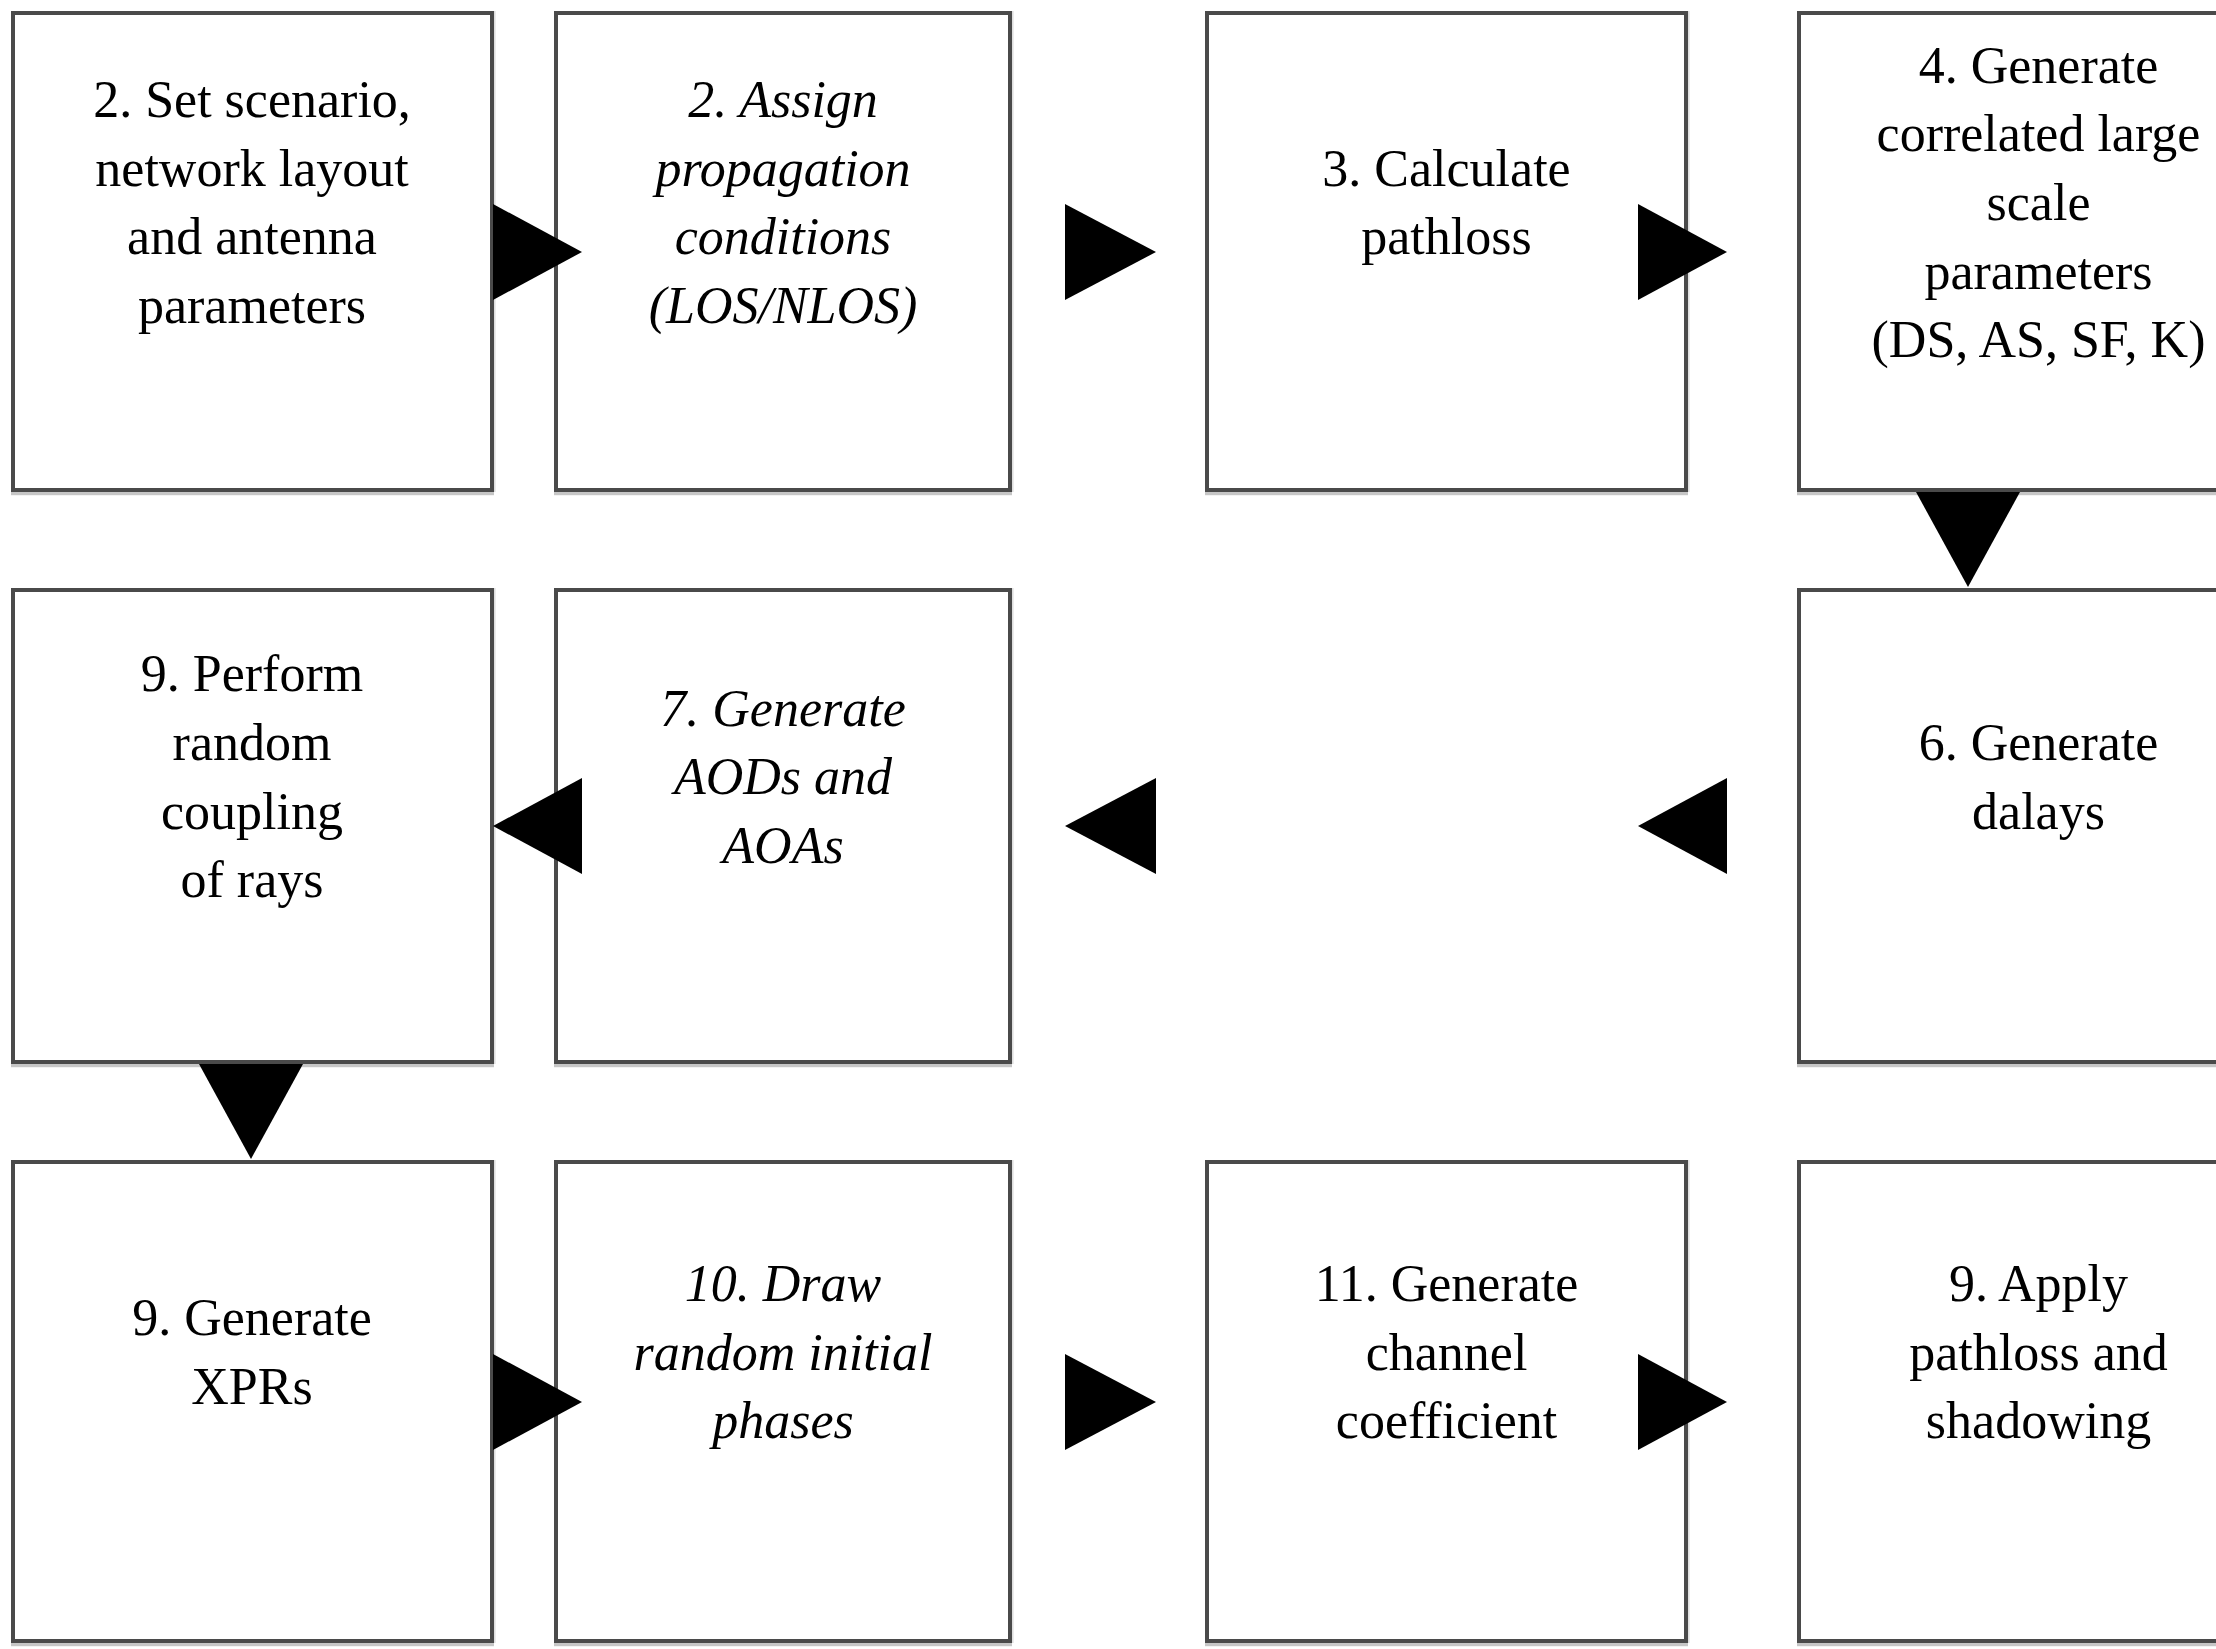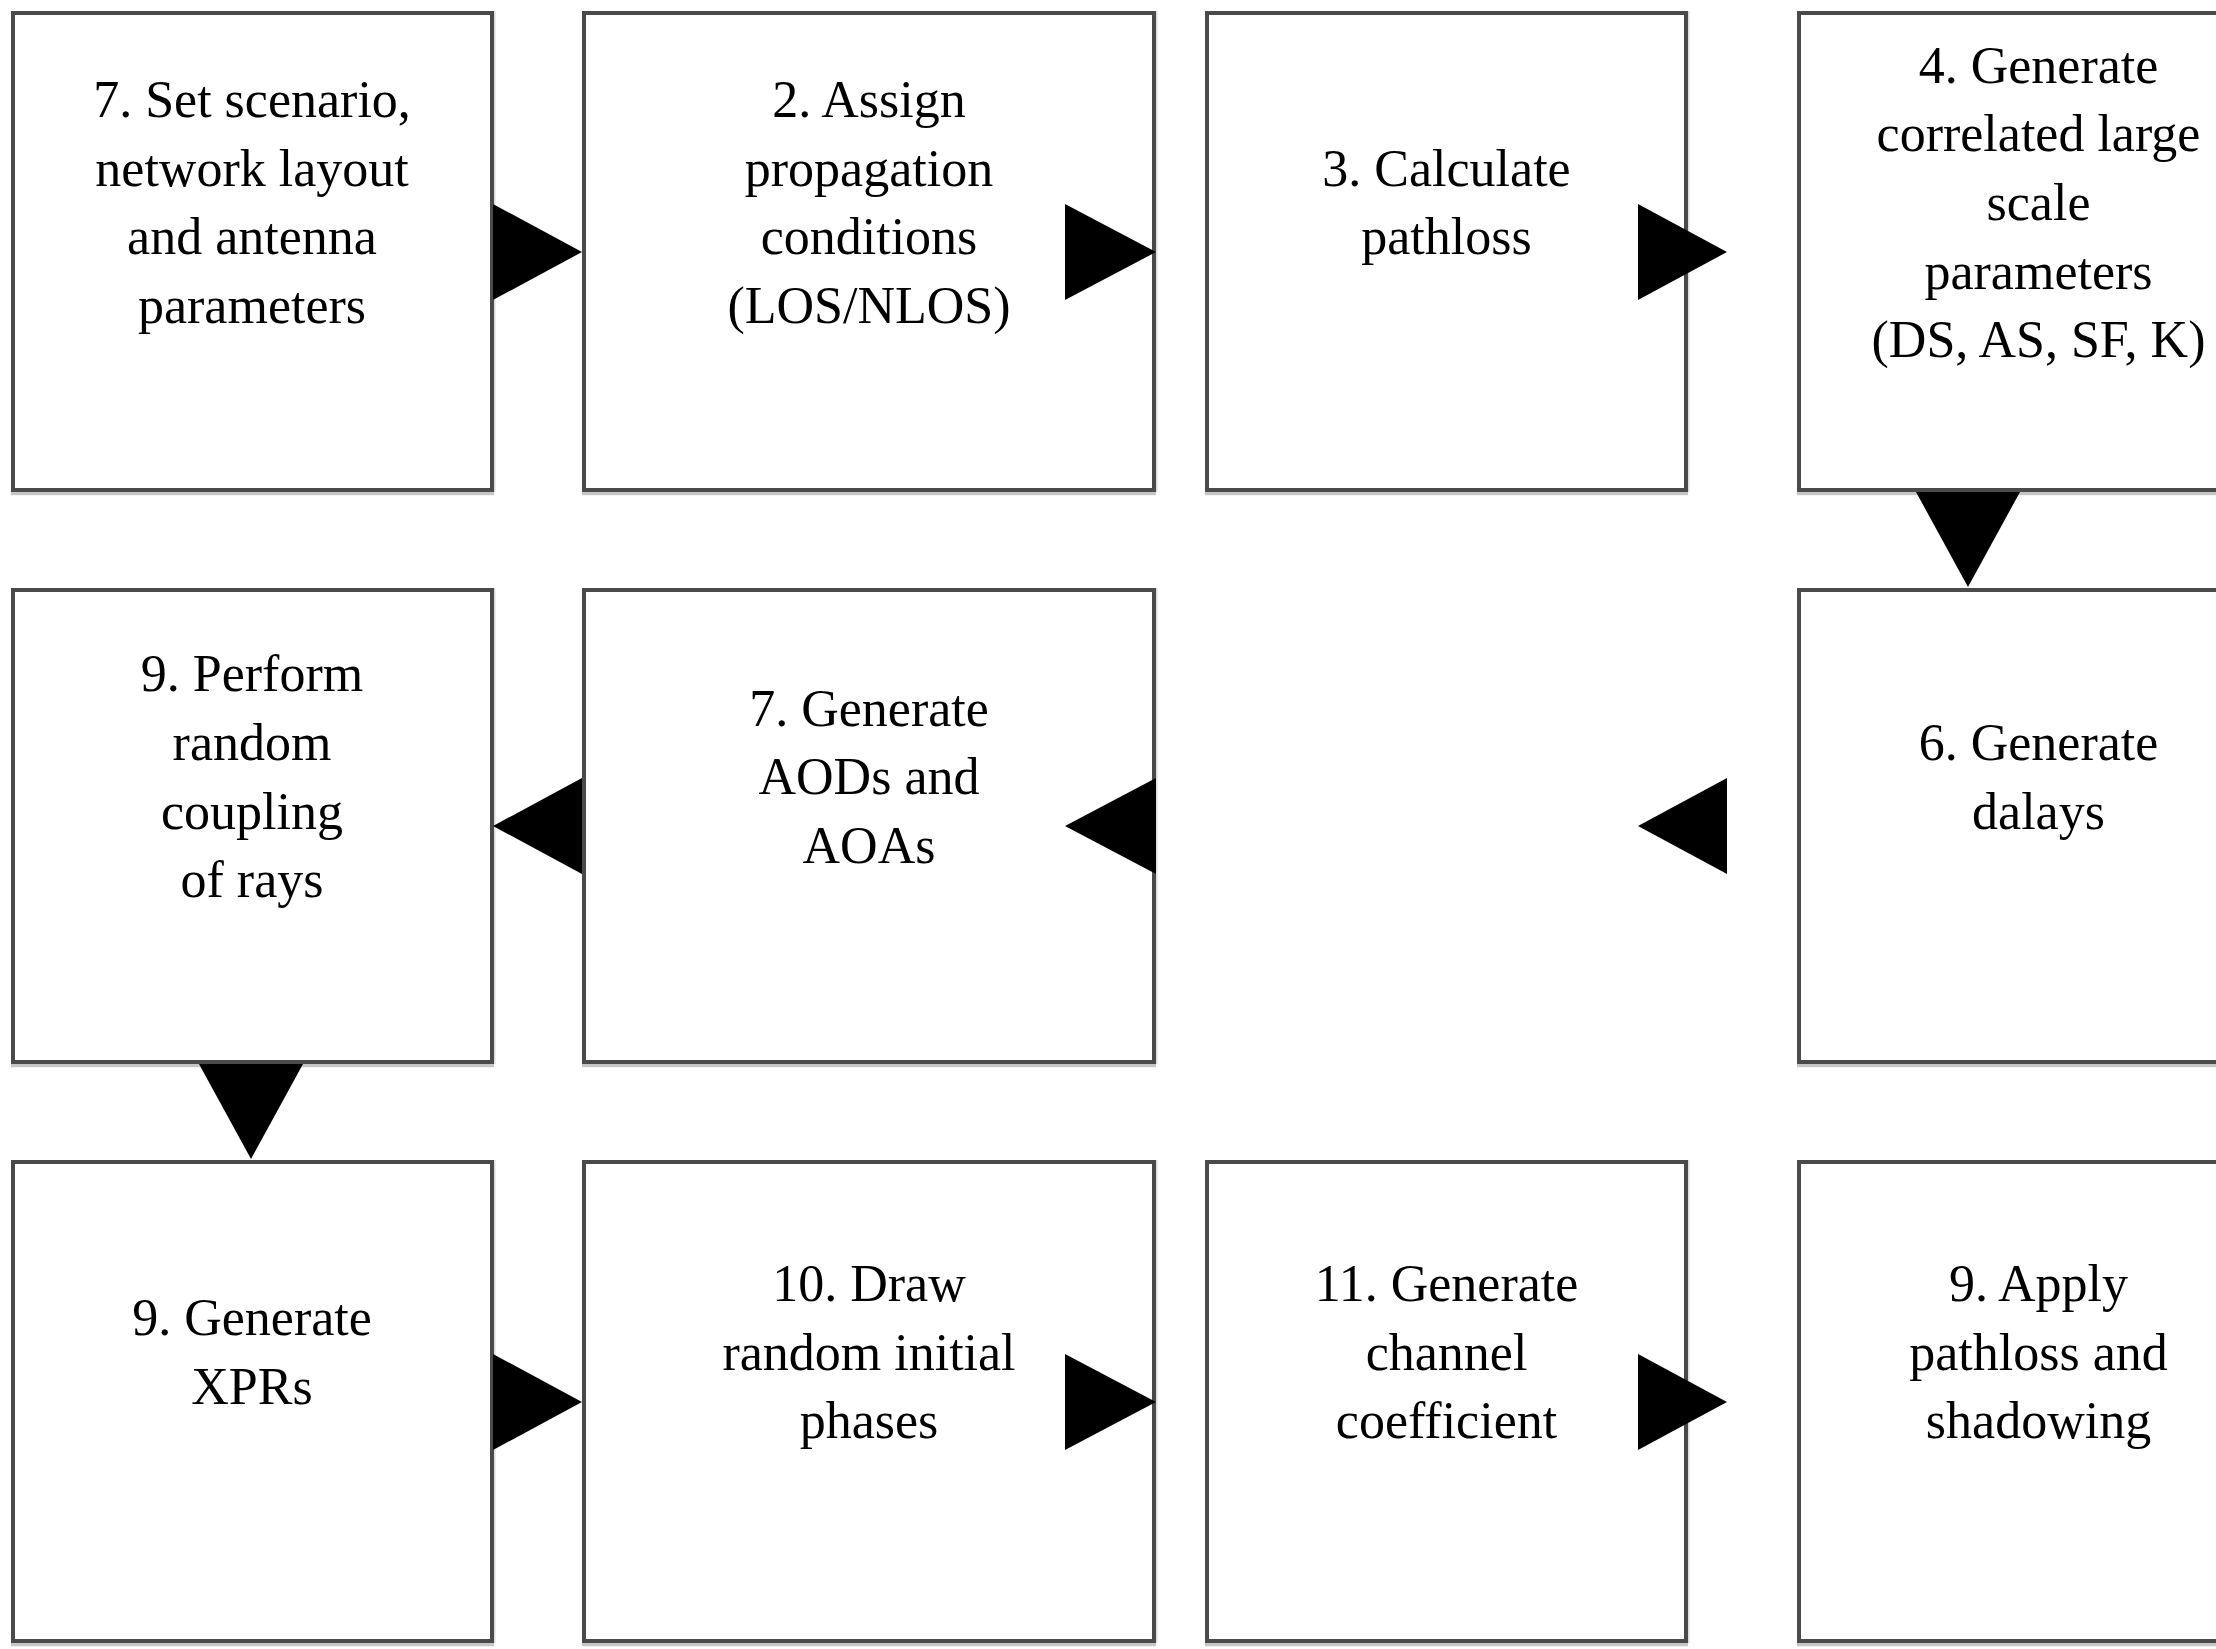--- a/index.html
+++ b/index.html
@@ -28,21 +28,21 @@
     padding: 8px 11.3px 105px 11.3px; 
   }
   .box-label {
     white-space: pre-line;
     font-size: 52px;
     line-height: 1.32;
     color: #000000;
   }
   
   .c1 { left: 10.5px;   width: 483px; }
-  .c2 { left: 582px;  width: 574px; }
+  .c2 { left: 554px;  width: 458px; font-style: italic; }
   .c3 { left: 1205px; width: 483px; }
   .c4 { left: 1797px; width: 483px; }
   
   .r1 { top: 11.3px;   height: 481px; }
   .r2 { top: 588px;  height: 476px; }
   .r3 { top: 1160px; height: 483px; }
 
   .arrow {
     position: absolute;
     width: 0;
@@ -78,21 +78,21 @@
   
   .a-down-c4 { left: 1916px; top: 492px; }
   .a-down-c1 { left: 199px;  top: 1064px; }
 </style>
 </head>
 <body>
 
 <div class="canvas">
 
   <div class="box r1 c1">
-    <span class="box-label">7. Set scenario,
+    <span class="box-label">2. Set scenario,
 network layout
 and antenna
 parameters</span>
   </div>
   <div class="box r1 c2">
     <span class="box-label">2. Assign
 propagation
 conditions
 (LOS/NLOS)</span>
   </div>

